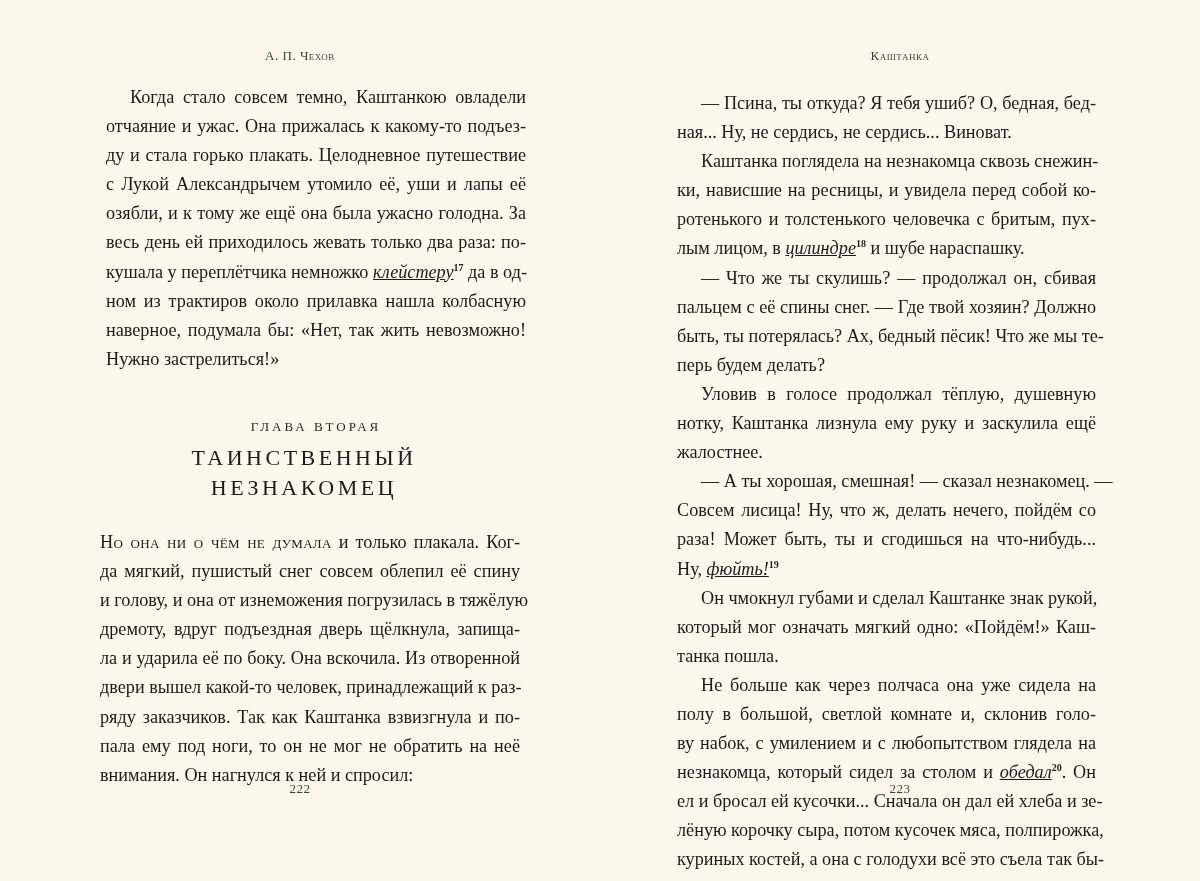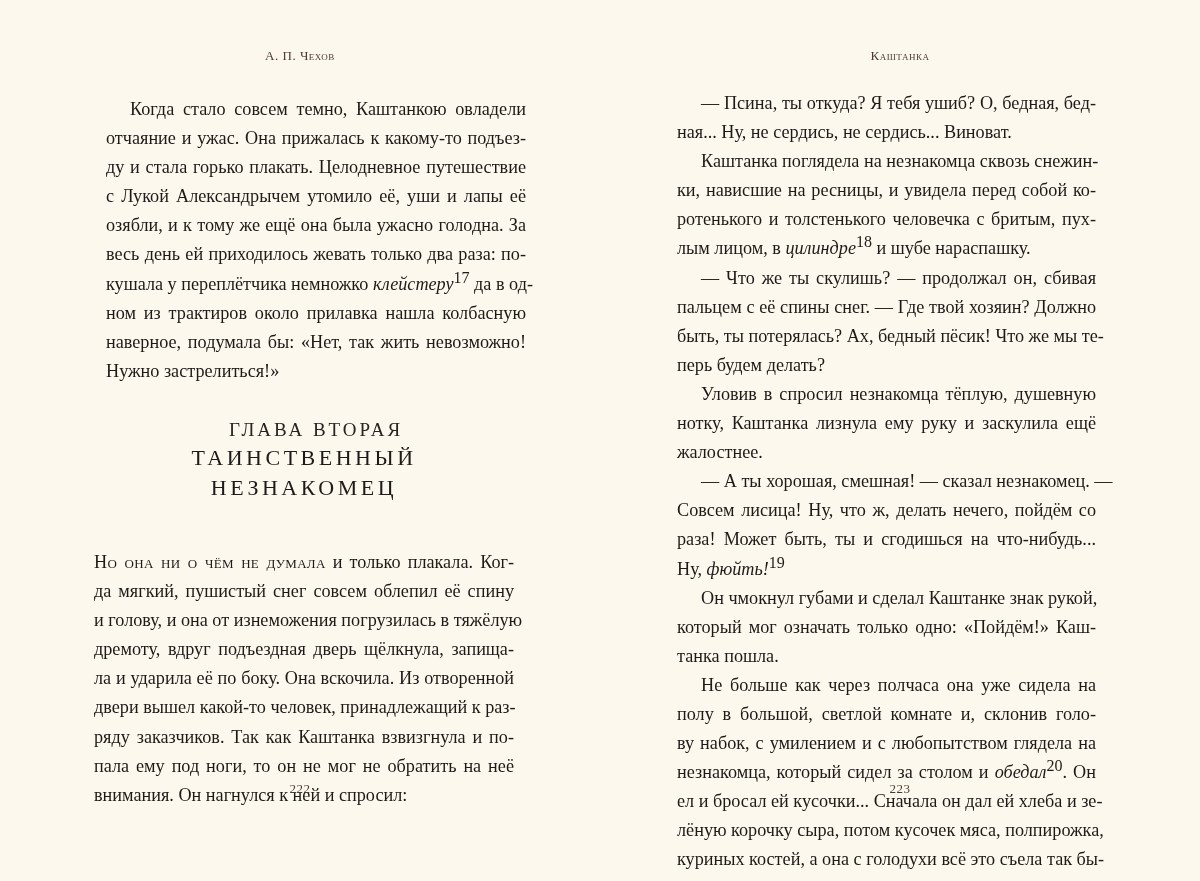--- a/index.html
+++ b/index.html
@@ -15,32 +15,32 @@
     .page-right { left: 600px; width: 600px; }
     .running-head {
       position: absolute; top: 48px; left: 0; right: 0;
       text-align: center; font-size: 13px; letter-spacing: 0.5px;
       color: #4a3a33; font-variant: small-caps;
     }
     .text-block {
       position: absolute; font-size: 18.2px; line-height: 29.1px;
       text-align: justify; hyphens: manual;
     }
-    .page-left .text-block.top { left: 106px; width: 420px; top: 95px; }
-    .page-left .text-block.bottom { left: 94px; width: 420px; top: 528px; margin-top: 20px; }
+    .page-left .text-block.top { left: 106px; width: 420px; top: 83px; }
+    .page-left .text-block.bottom { left: 100px; width: 420px; top: 528px; }
     .page-right .text-block.top { left: 77px; width: 419px; top: 89px; }
     .line { display: block; white-space: nowrap; text-align: justify; text-align-last: justify; height: 29.1px; }
     .line.last { text-align-last: left; }
     .line.indent { padding-left: 24px; }
     .sc { font-variant: small-caps; letter-spacing: 0.3px; }
-    em { font-style: italic; }
-    sup { font-size: 16px; vertical-align: 7px; line-height: 0; font-weight: normal; }
+    em { font-style: italic; text-decoration: underline; }
+    sup { font-size: 10px; vertical-align: 7px; line-height: 0; font-weight: bold; }
     .chapter-label {
       position: absolute; top: 419px; left: 106px; width: 420px; text-align: center;
-      font-size: 19px; letter-spacing: 3px; color: #2a2320;
+      font-size: 13px; letter-spacing: 3px; color: #2a2320;
     }
     .chapter-title {
       position: absolute; top: 443px; left: 94px; width: 420px; text-align: center;
       font-size: 22px; letter-spacing: 3.5px; line-height: 30px; color: #1f1a17;
     }
     .chapter-title span { display: block; }
     .folio {
       position: absolute; top: 768px; left: 0; right: 0; text-align: center;
       font-size: 13px; color: #4a3a33; letter-spacing: 0.5px; margin-top: 13px;
     }
@@ -92,29 +92,29 @@
       <span class="line indent">— Псина, ты откуда? Я тебя ушиб? О, бедная, бед-</span>
       <span class="line last">ная... Ну, не сердись, не сердись... Виноват.</span>
       <span class="line indent">Каштанка поглядела на незнакомца сквозь снежин-</span>
       <span class="line">ки, нависшие на ресницы, и увидела перед собой ко-</span>
       <span class="line">ротенького и толстенького человечка с бритым, пух-</span>
       <span class="line last"><span>лым лицом, в </span><em>цилиндре</em><sup>18</sup><span> и шубе нараспашку.</span></span>
       <span class="line indent">— Что же ты скулишь? — продолжал он, сбивая</span>
       <span class="line">пальцем с её спины снег. — Где твой хозяин? Должно</span>
       <span class="line">быть, ты потерялась? Ах, бедный пёсик! Что же мы те-</span>
       <span class="line last">перь будем делать?</span>
-      <span class="line indent">Уловив в спросил незнакомца тёплую, душевную</span>
+      <span class="line indent">Уловив в голосе продолжал тёплую, душевную</span>
       <span class="line">нотку, Каштанка лизнула ему руку и заскулила ещё</span>
       <span class="line last">жалостнее.</span>
       <span class="line indent">— А ты хорошая, смешная! — сказал незнакомец. —</span>
       <span class="line">Совсем лисица! Ну, что ж, делать нечего, пойдём со</span>
       <span class="line">раза! Может быть, ты и сгодишься на что-нибудь...</span>
       <span class="line last"><span>Ну, </span><em>фюйть!</em><sup>19</sup><span></span></span>
       <span class="line indent">Он чмокнул губами и сделал Каштанке знак рукой,</span>
-      <span class="line">который мог означать только одно: «Пойдём!» Каш-</span>
+      <span class="line">который мог означать мягкий одно: «Пойдём!» Каш-</span>
       <span class="line last">танка пошла.</span>
       <span class="line indent">Не больше как через полчаса она уже сидела на</span>
       <span class="line">полу в большой, светлой комнате и, склонив голо-</span>
       <span class="line">ву набок, с умилением и с любопытством глядела на</span>
       <span class="line"><span>незнакомца, который сидел за столом и </span><em>обедал</em><sup>20</sup><span>. Он</span></span>
       <span class="line">ел и бросал ей кусочки... Сначала он дал ей хлеба и зе-</span>
       <span class="line">лёную корочку сыра, потом кусочек мяса, полпирожка,</span>
       <span class="line">куриных костей, а она с голодухи всё это съела так бы-</span>
       <span class="line">стро, что не успела разобрать вкуса. И чем больше она</span>
     </div>

